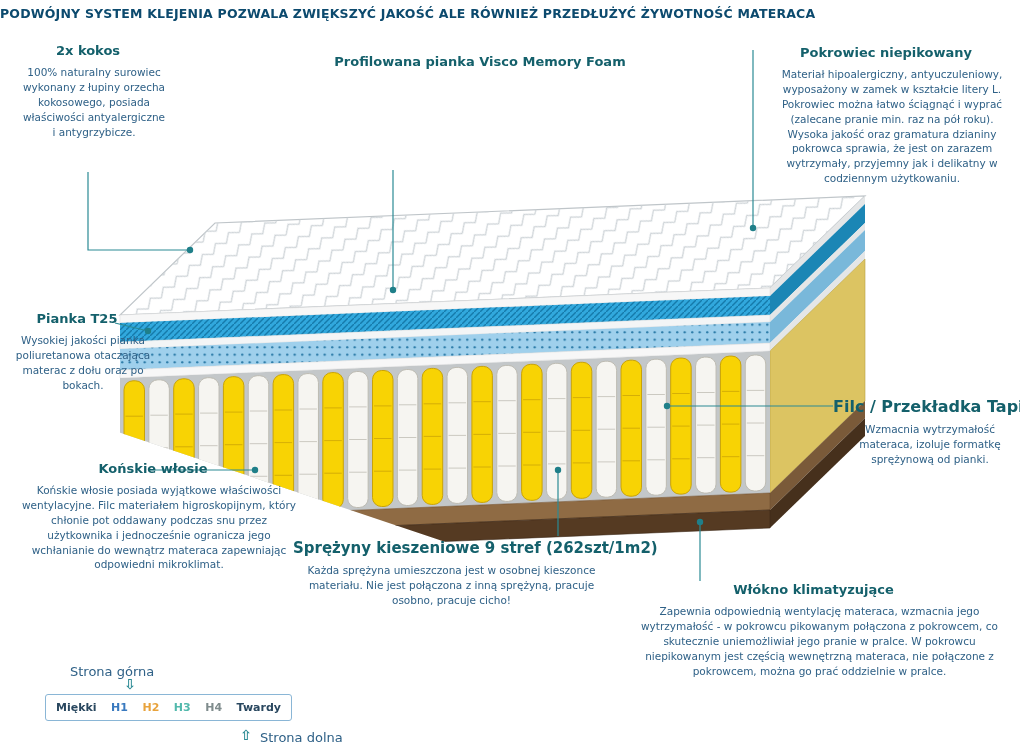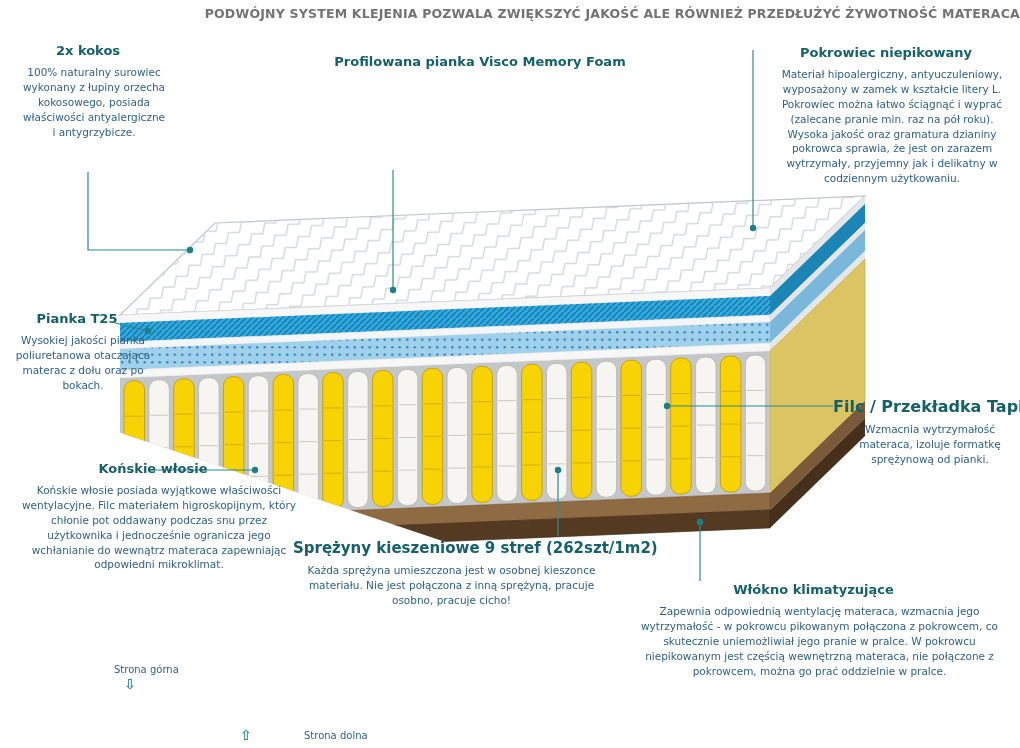--- a/index.html
+++ b/index.html
@@ -1,25 +1,25 @@
 <!DOCTYPE html>
 <html><head>
 <meta charset="utf-8">
 <style>
   html,body{margin:0;padding:0;background:#ffffff;}
   .canvas{position:relative;width:1020px;height:748px;background:#ffffff;overflow:hidden;
           font-family:"DejaVu Sans","Liberation Sans",sans-serif;}
-  .banner{position:absolute;top:6px;left:0;right:0;text-align:right;font-weight:bold;
-          font-size:12.5px;color:#737373;letter-spacing:.2px;}
+  .banner{position:absolute;top:6px;left:0;right:0;text-align:left;font-weight:bold;
+          font-size:12.5px;color:#0c4a6e;letter-spacing:.2px;}
   svg.mattress{position:absolute;left:0;top:0;}
   .co{position:absolute;text-align:center;}
   .co-title{font-weight:bold;font-size:13px;color:#14606b;margin:0 auto 6px;line-height:1.15;}
   .co-body{font-size:10.5px;line-height:1.42;color:#2f6187;margin-left:12px;}
   .nowrap{white-space:nowrap;}
-  .scale-label{position:absolute;font-size:10px;color:#2f6187;margin-left:44px;}
+  .scale-label{position:absolute;font-size:13px;color:#2f6187;}
   .scale-arrow{position:absolute;font-size:14px;font-weight:bold;color:#2a8a94;}
   .scale-box{position:absolute;left:45px;top:694px;width:247px;height:27px;border:1px solid #8ab6d6;
              border-radius:3px;display:flex;align-items:center;justify-content:space-between;
              padding:0 10px;box-sizing:border-box;background:#ffffff;}
   .scale-box span{font-size:11px;font-weight:bold;}
   .scale-end{color:#29475f;}
 </style>
 </head>
 <body>
 
@@ -263,17 +263,25 @@
   </div>
 
   <div class="co" style="left:612px;top:583px;width:403px">
     <div class="co-title" style="width:250px">Włókno klimatyzujące</div>
     <div class="co-body">Zapewnia odpowiednią wentylację materaca, wzmacnia jego wytrzymałość - w pokrowcu pikowanym połączona z pokrowcem, co skutecznie uniemożliwiał jego pranie w pralce. W pokrowcu niepikowanym jest częścią wewnętrzną materaca, nie połączone z pokrowcem, można go prać oddzielnie w pralce.</div>
   </div>
 
   <div class="scale-label" style="left:70px;top:664px">Strona górna</div>
   <div class="scale-arrow" style="left:124px;top:676px">⇩</div>
 
+  <div class="scale-box">
+    <span class="scale-end">Miękki</span>
+    <span style="color: rgb(58, 122, 191);">H1</span>
+    <span style="color: rgb(232, 163, 61);">H2</span>
+    <span style="color: rgb(82, 185, 172);">H3</span>
+    <span style="color: rgb(127, 140, 141);">H4</span>
+    <span class="scale-end">Twardy</span>
+  </div>
 
   <div class="scale-arrow" style="left:240px;top:727px">⇧</div>
   <div class="scale-label" style="left:260px;top:730px">Strona dolna</div>
 
 </div>
 
 </body></html>

